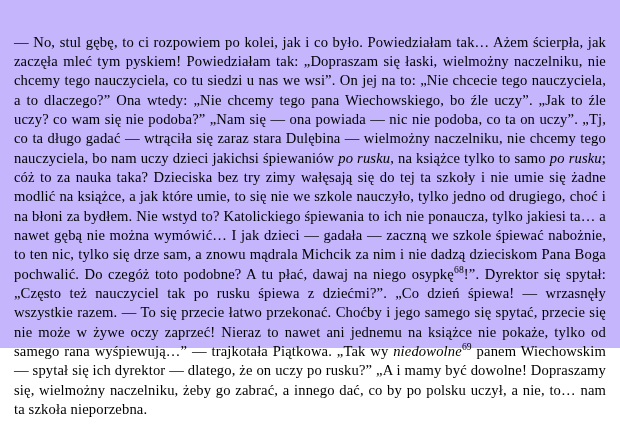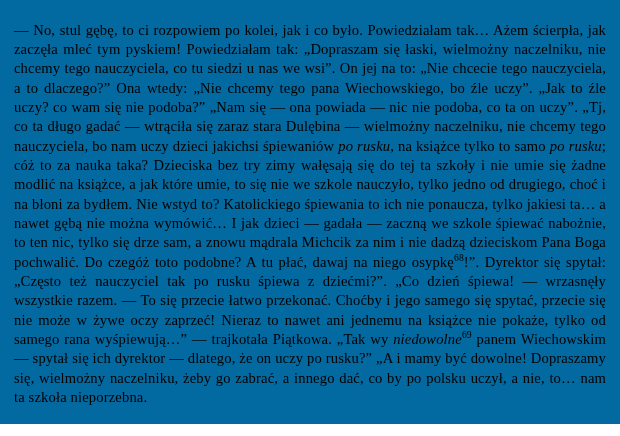--- a/index.html
+++ b/index.html
@@ -9,23 +9,23 @@
   }
   body {
     width: 620px;
     height: 436px;
     overflow: hidden;
     font-family: "Liberation Serif", serif;
   }
   .page {
     box-sizing: border-box;
     width: 620px;
-    height: 424px;
-    padding: 6px 14px 0 14px;
-    background: #0369a1;
+    height: 348px;
+    padding: 18px 14px 0 14px;
+    background: #c4b5fd;
   }
   .body-text {
     font-family: "Liberation Serif", serif;
     font-size: 14.6px;
     line-height: 19.35px;
     color: #000000;
     text-align: justify;
     text-justify: inter-word;
     hyphens: none;
     letter-spacing: 0.01em;

